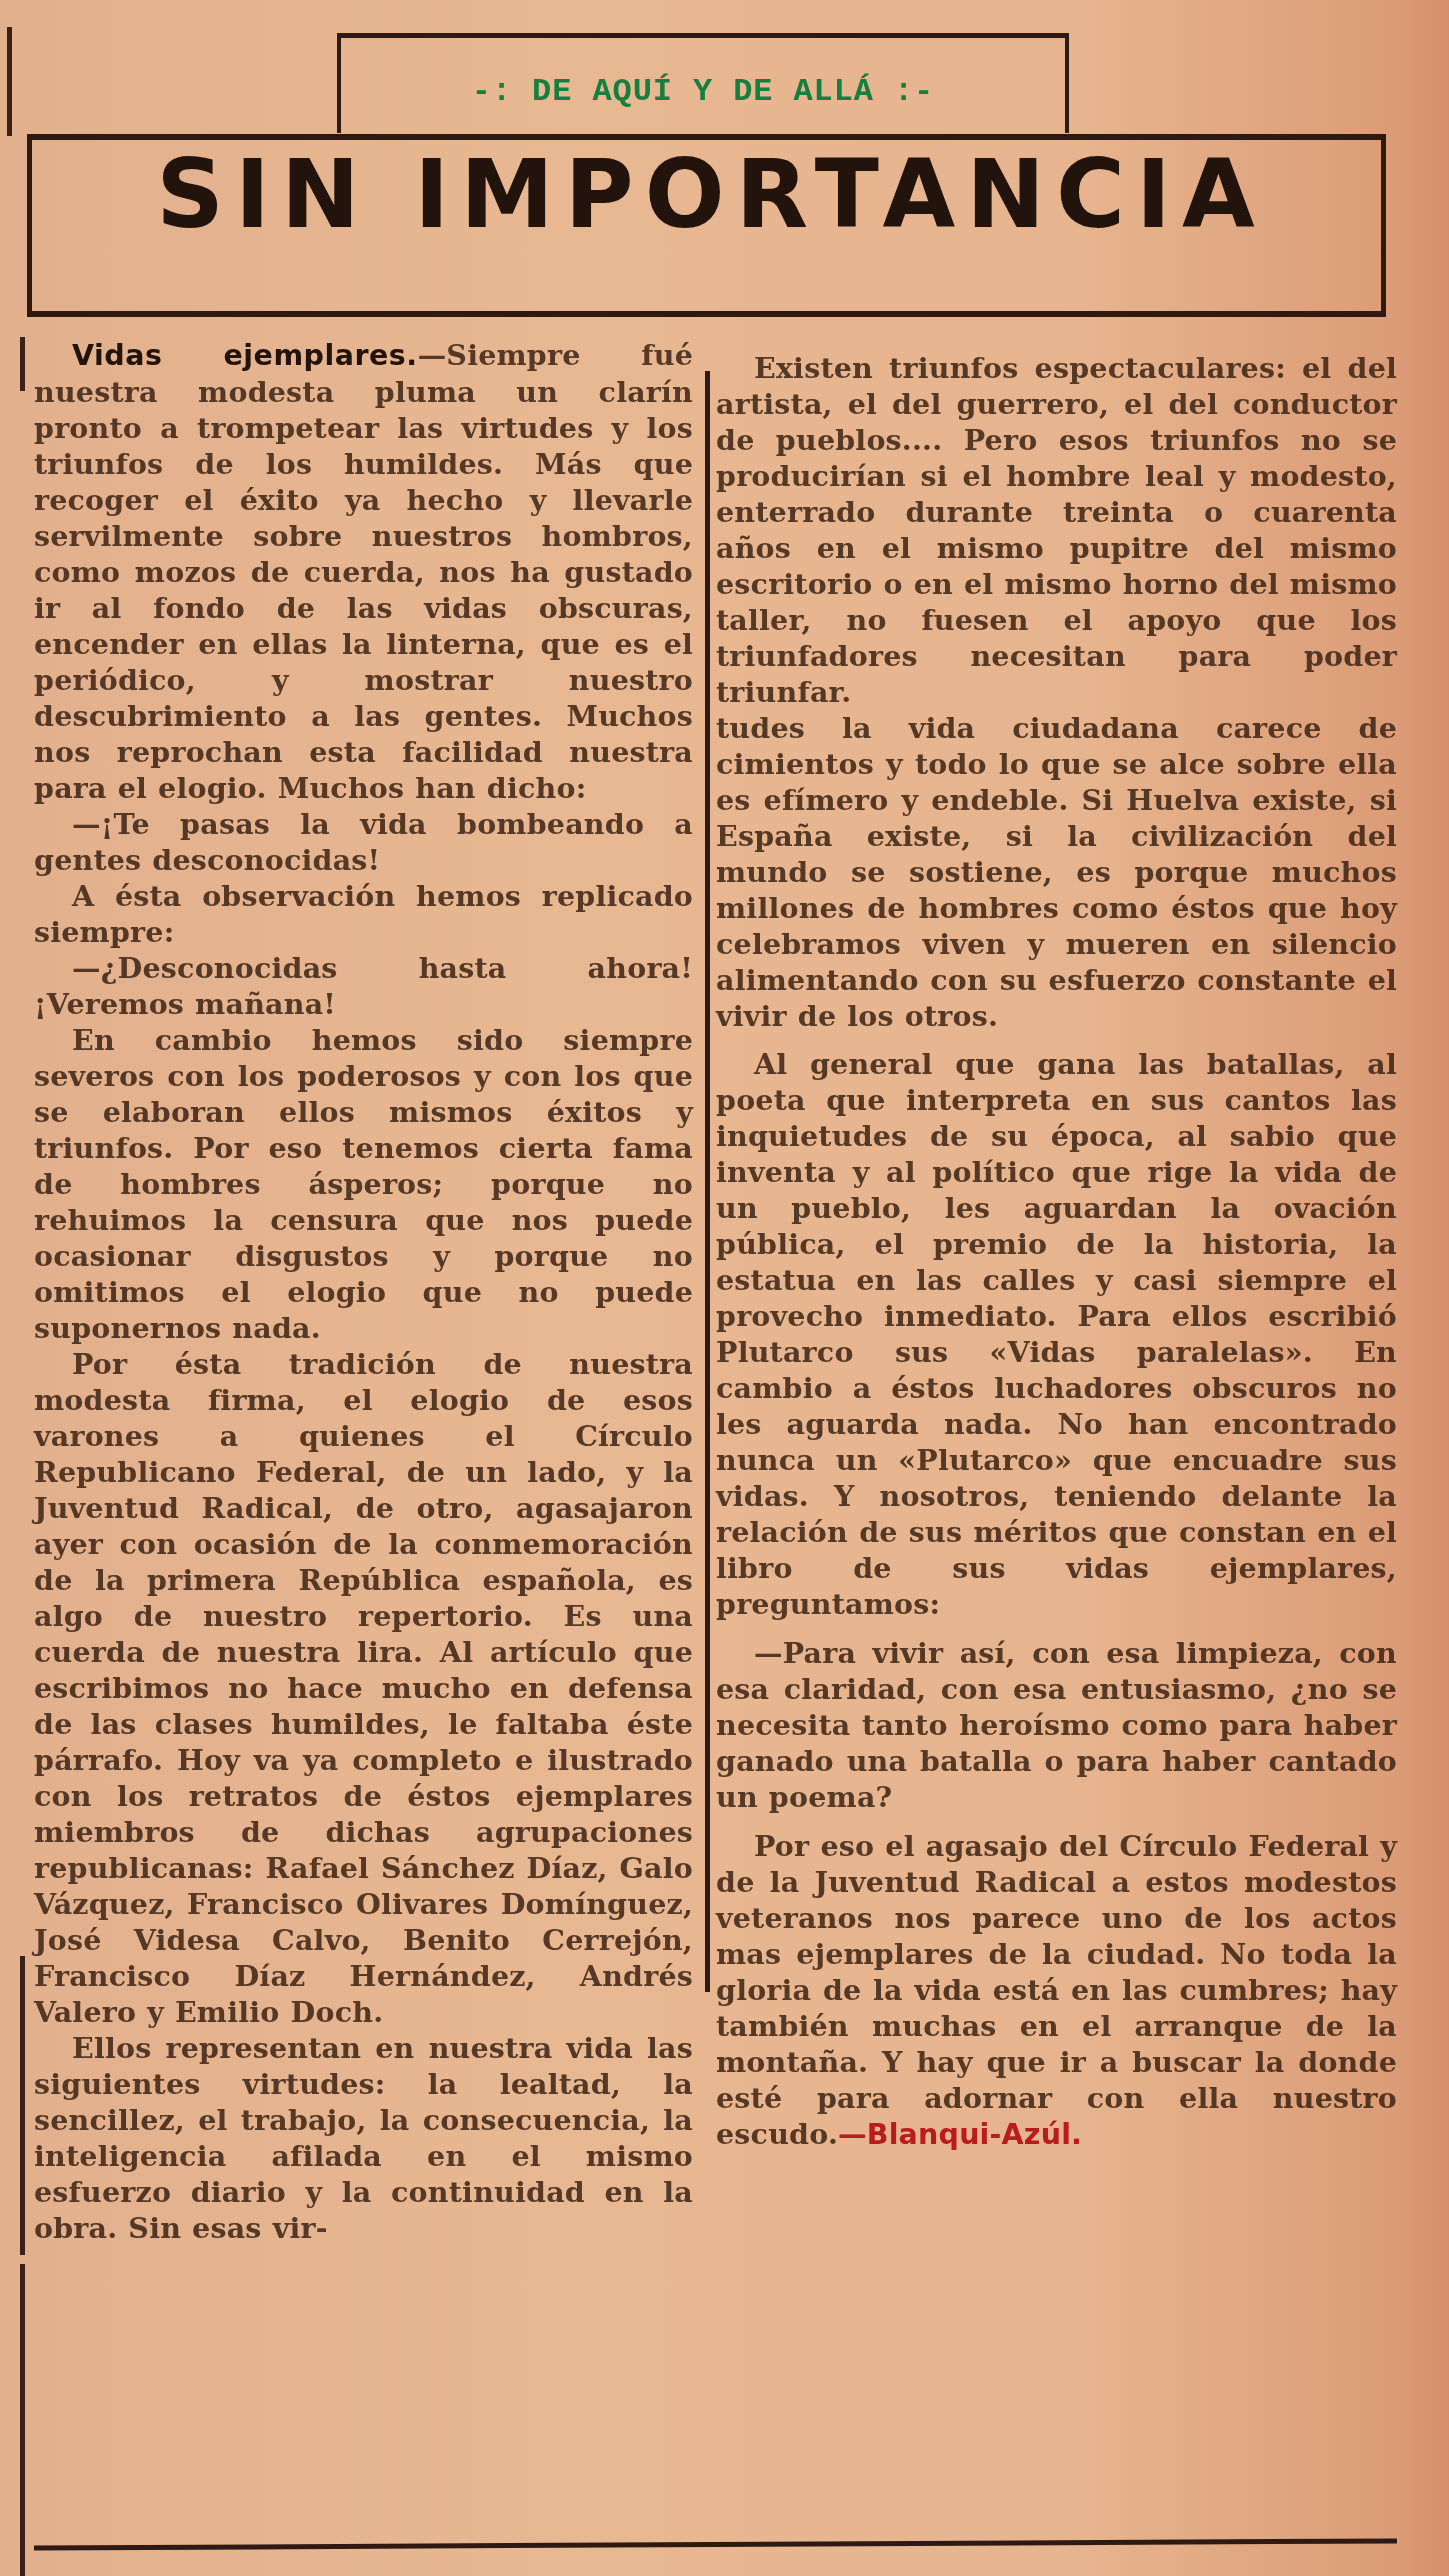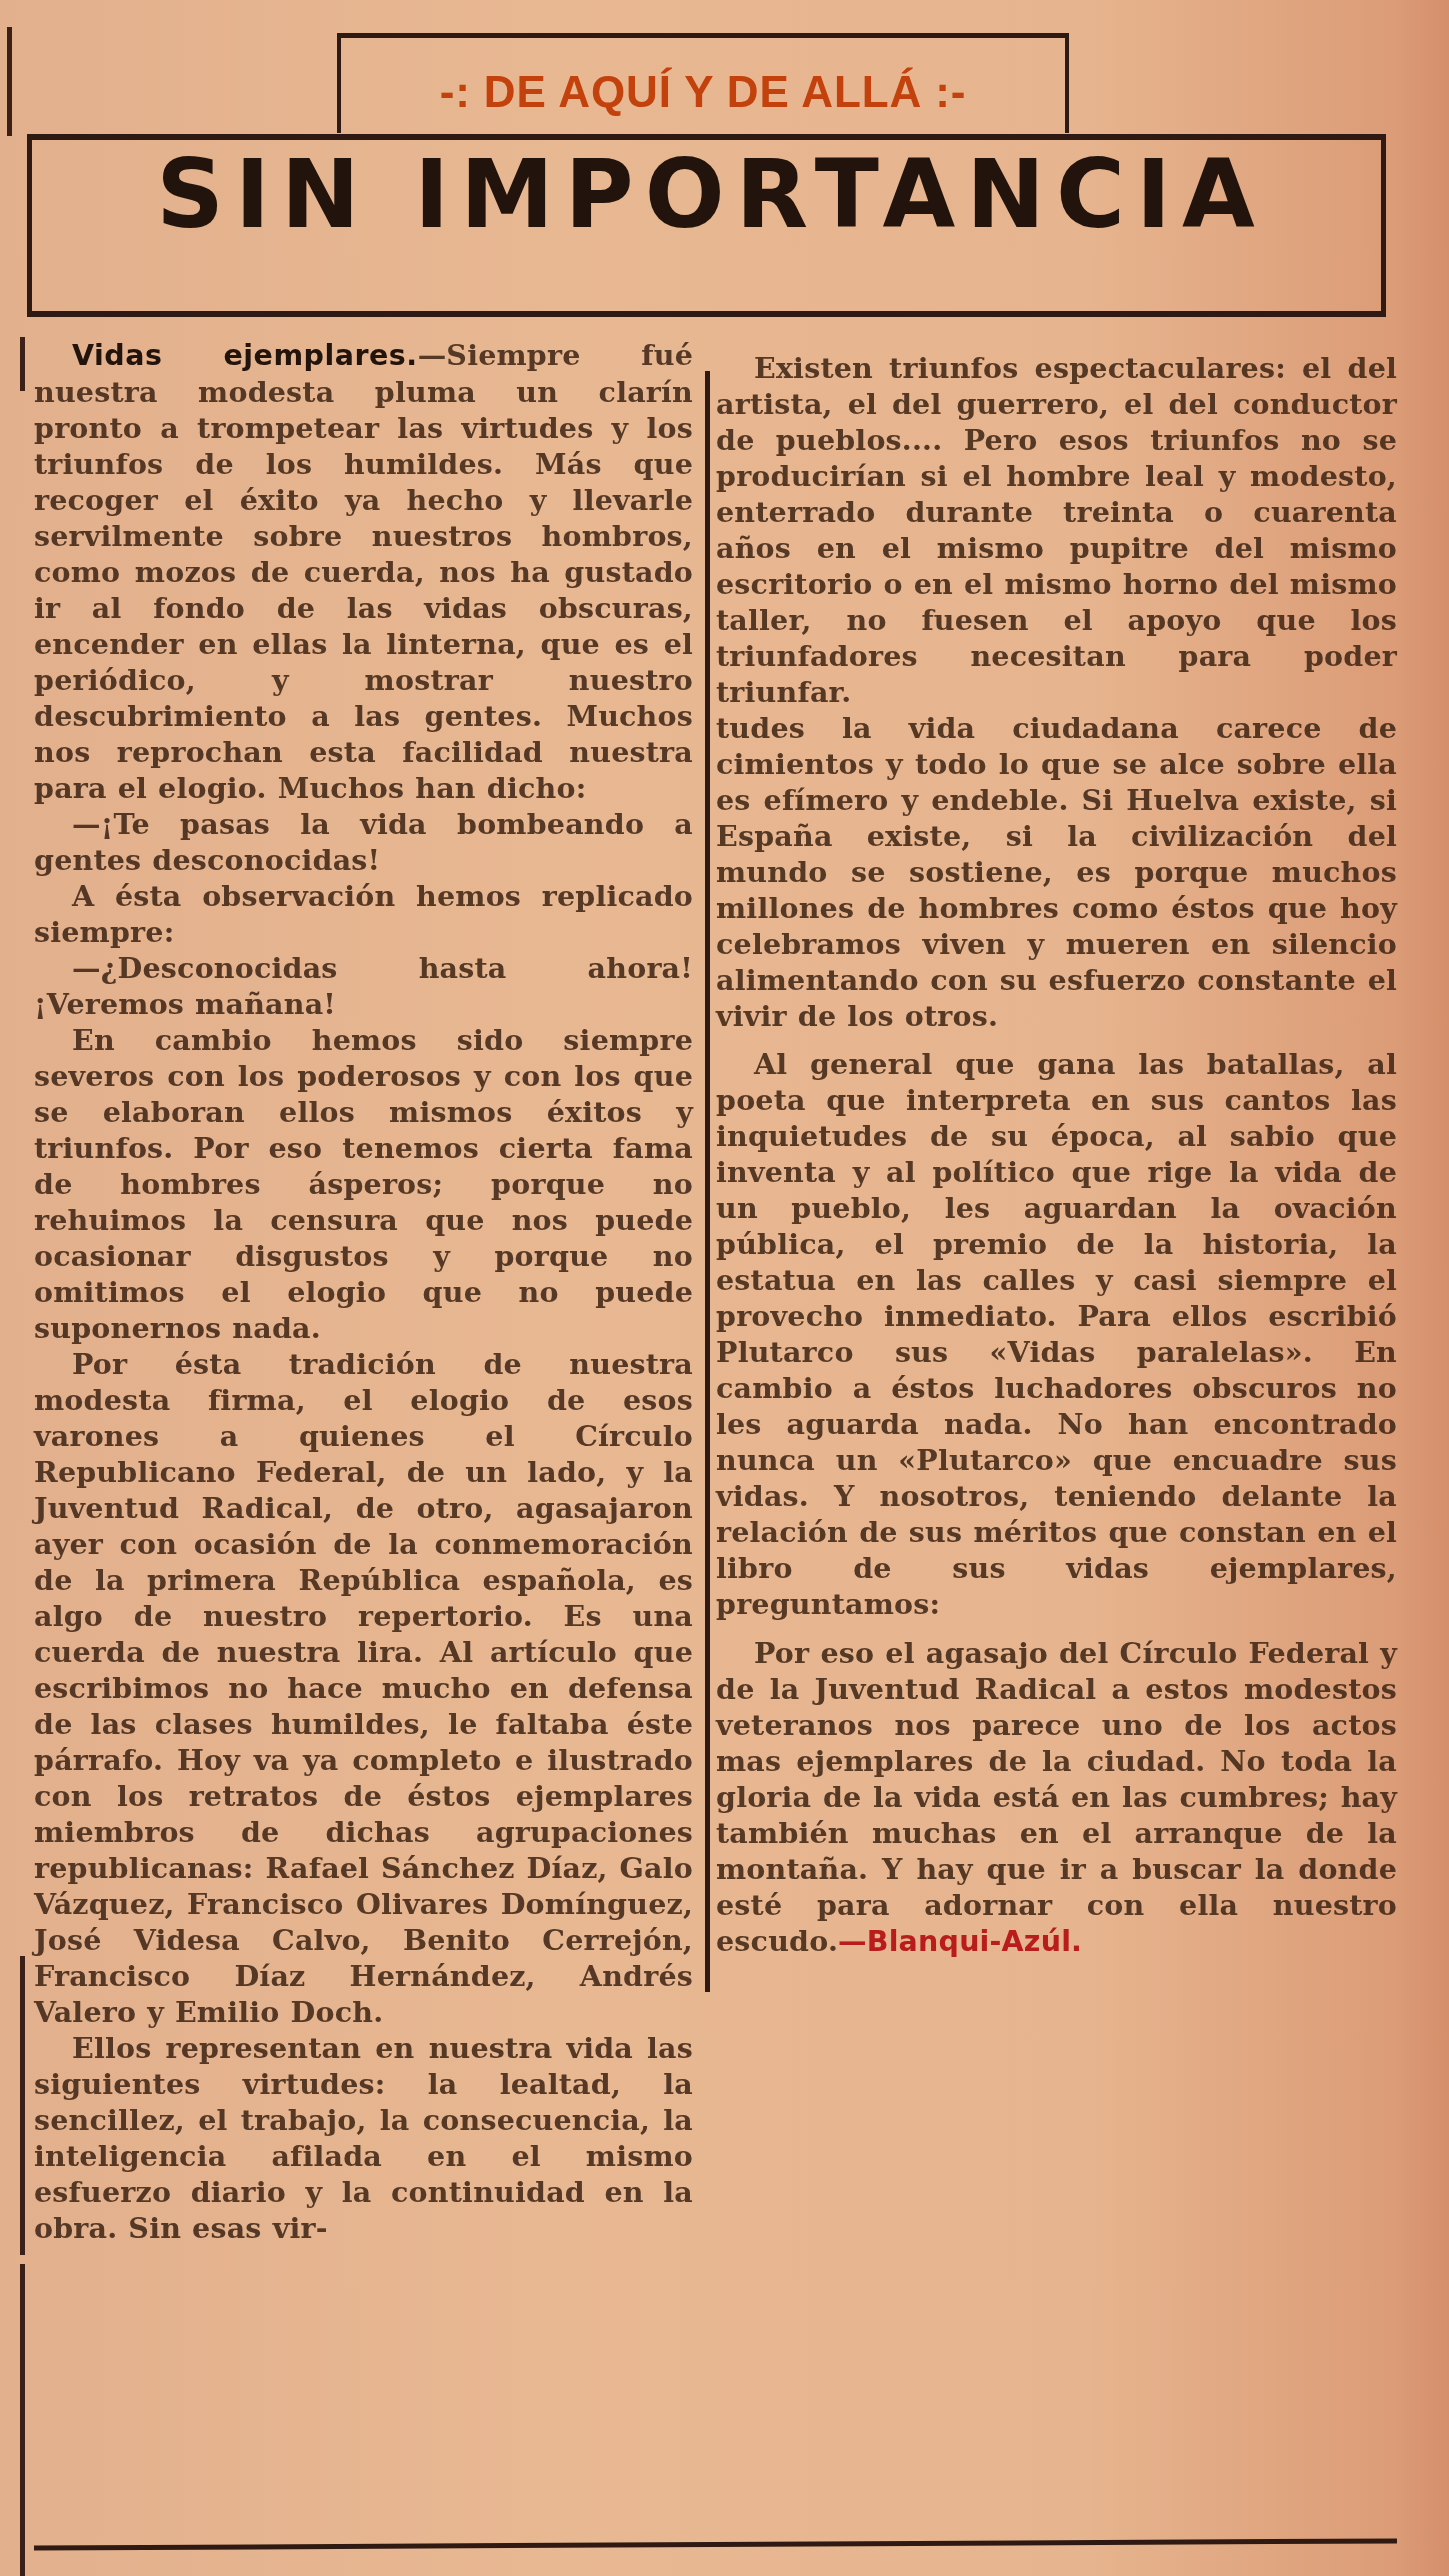--- a/index.html
+++ b/index.html
@@ -34,25 +34,25 @@
       width: 732px; height: 100px;
       border-left: 4.5px solid #2e1a12;
       border-right: 4.5px solid #2e1a12;
       border-top: 5.4px solid #2e1a12;
       box-sizing: border-box;
       display: flex;
       align-items: center;
       justify-content: center;
     }
     .kicker-text {
-      font-family: Liberation Sans, sans-serif;
+      font-family: Liberation Mono, monospace;
       font-weight: bold;
-      font-size: 44px;
+      font-size: 32px;
       letter-spacing: 0.9px;
-      color: #c2410c;
+      color: #15803d;
       margin-top: 12.7px;
     }
     
     .headline {
       position: absolute;
       left: 27px; top: 134px;
       width: 1359px; height: 183px;
       border: 5.4px solid #2e1a12;
       border-top-width: 6.3px;
       border-bottom-width: 6.3px;
@@ -161,19 +161,20 @@
     <p class="para">—¿Desconocidas hasta ahora! ¡Veremos mañana!</p>
     <p class="para">En cambio hemos sido siempre severos con los poderosos y con los que se elaboran ellos mismos éxitos y triunfos. Por eso tenemos cierta fama de hombres ásperos; porque no rehuimos la censura que nos puede ocasionar disgustos y porque no omitimos el elogio que no puede suponernos nada.</p>
     <p class="para">Por ésta tradición de nuestra modesta firma, el elogio de esos varones a quienes el Círculo Republicano Federal, de un lado, y la Juventud Radical, de otro, agasajaron ayer con ocasión de la conmemoración de la primera República española, es algo de nuestro repertorio. Es una cuerda de nuestra lira. Al artículo que escribimos no hace mucho en defensa de las clases humildes, le faltaba éste párrafo. Hoy va ya completo e ilustrado con los retratos de éstos ejemplares miembros de dichas agrupaciones republicanas: Rafael Sánchez Díaz, Galo Vázquez, Francisco Olivares Domínguez, José Videsa Calvo, Benito Cerrejón, Francisco Díaz Hernández, Andrés Valero y Emilio Doch.</p>
     <p class="para">Ellos representan en nuestra vida las siguientes virtudes: la lealtad, la sencillez, el trabajo, la consecuencia, la inteligencia afilada en el mismo esfuerzo diario y la continuidad en la obra. Sin esas vir-</p>
   </div>
 
   <div class="column column-right">
     <p class="para gap">Existen triunfos espectaculares: el del artista, el del guerrero, el del conductor de pueblos.... Pero esos triunfos no se producirían si el hombre leal y modesto, enterrado durante treinta o cuarenta años en el mismo pupitre del mismo escritorio o en el mismo horno del mismo taller, no fuesen el apoyo que los triunfadores necesitan para poder triunfar.</p>
     <p class="para" style="text-indent:0">tudes la vida ciudadana carece de cimientos y todo lo que se alce sobre ella es efímero y endeble. Si Huelva existe, si España existe, si la civilización del mundo se sostiene, es porque muchos millones de hombres como éstos que hoy celebramos viven y mueren en silencio alimentando con su esfuerzo constante el vivir de los otros.</p>
     <p class="para gap">Al general que gana las batallas, al poeta que interpreta en sus cantos las inquietudes de su época, al sabio que inventa y al político que rige la vida de un pueblo, les aguardan la ovación pública, el premio de la historia, la estatua en las calles y casi siempre el provecho inmediato. Para ellos escribió Plutarco sus «Vidas paralelas». En cambio a éstos luchadores obscuros no les aguarda nada. No han encontrado nunca un «Plutarco» que encuadre sus vidas. Y nosotros, teniendo delante la relación de sus méritos que constan en el libro de sus vidas ejemplares, preguntamos:</p>
+    <p class="para gap">—Para vivir así, con esa limpieza, con esa claridad, con esa entusiasmo, ¿no se necesita tanto heroísmo como para haber ganado una batalla o para haber cantado un poema?</p>
     <p class="para gap"><span>Por eso el agasajo del Círculo Federal y de la Juventud Radical a estos modestos veteranos nos parece uno de los actos mas ejemplares de la ciudad. No toda la gloria de la vida está en las cumbres; hay también muchas en el arranque de la montaña. Y hay que ir a buscar la donde esté para adornar con ella nuestro escudo.</span><span class="signature">—Blanqui-Azúl.</span></p>
   </div>
 
   <div class="bottom-rule"></div>
   <div class="right-edge-shade"></div>
 </div>
 
 
 </body></html>

